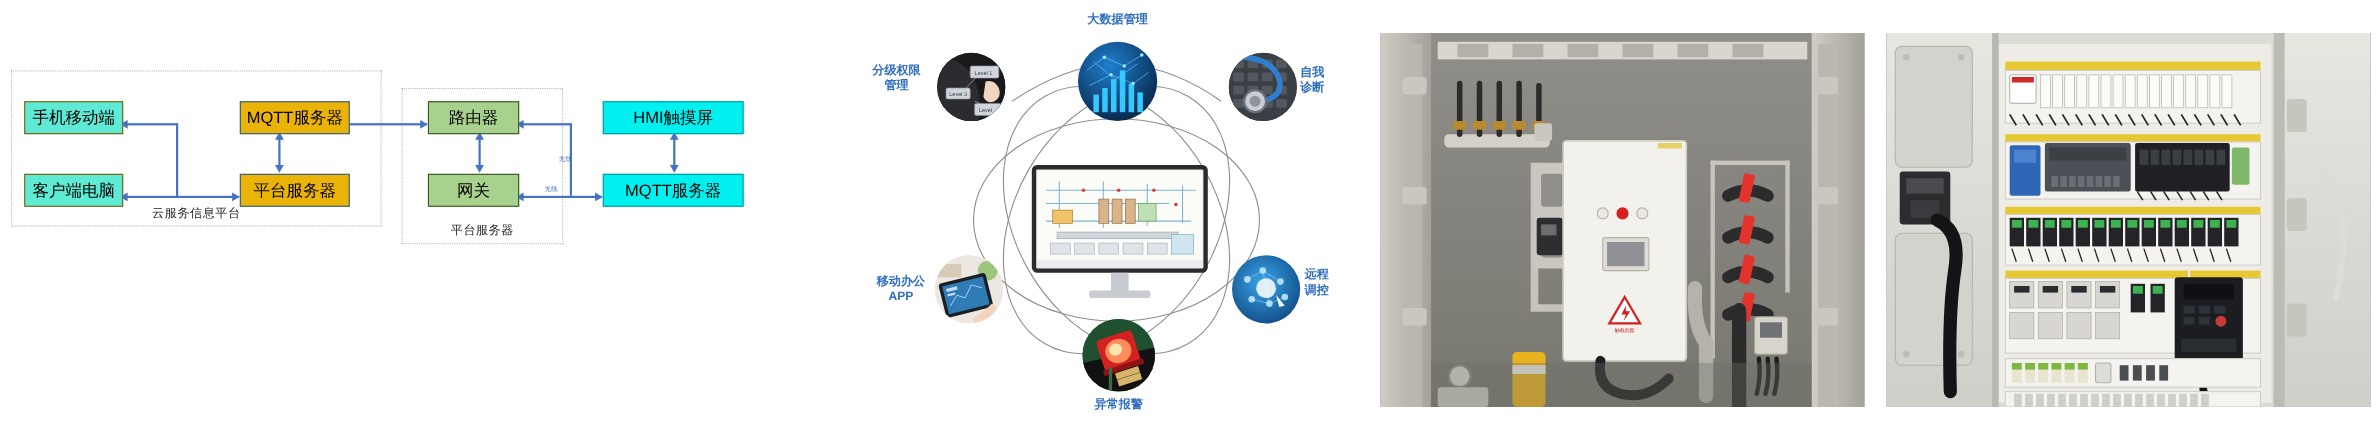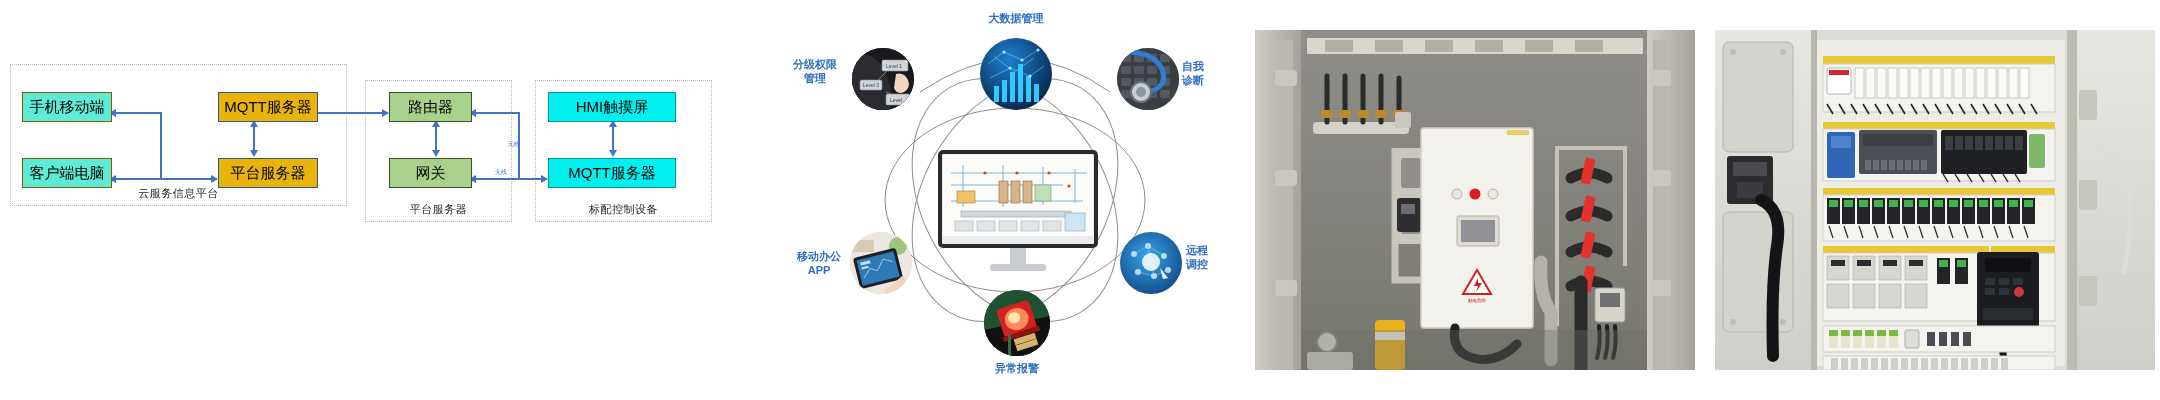--- a/index.html
+++ b/index.html
@@ -52,23 +52,20 @@
   <div class="diagram">
 
     <div class="grp" style="left:10px;top:64px;width:335px;height:140px;">
       <div class="grp-label">云服务信息平台</div>
     </div>
 
     <div class="grp" style="left:365px;top:80px;width:145px;height:140px;">
       <div class="grp-label">平台服务器</div>
     </div>
 
-    <div class="grp" style="left:535px;top:80px;width:175px;height:140px;">
-      <div class="grp-label">标配控制设备</div>
-    </div>
 
     <div class="ln lnv" style="left:253px;top:125px;height:30px;"></div>
     <div class="ar ar-u" style="left:250px;top:120px;"></div>
     <div class="ar ar-d" style="left:250px;top:150px;"></div>
 
     <div class="ln lnh" style="left:288px;top:112px;width:100px;"></div>
     <div class="ar ar-l" style="left:285px;top:109px;"></div>
     <div class="ar ar-r" style="left:382px;top:109px;"></div>
 
     <div class="ln lnv" style="left:435px;top:125px;height:30px;"></div>

